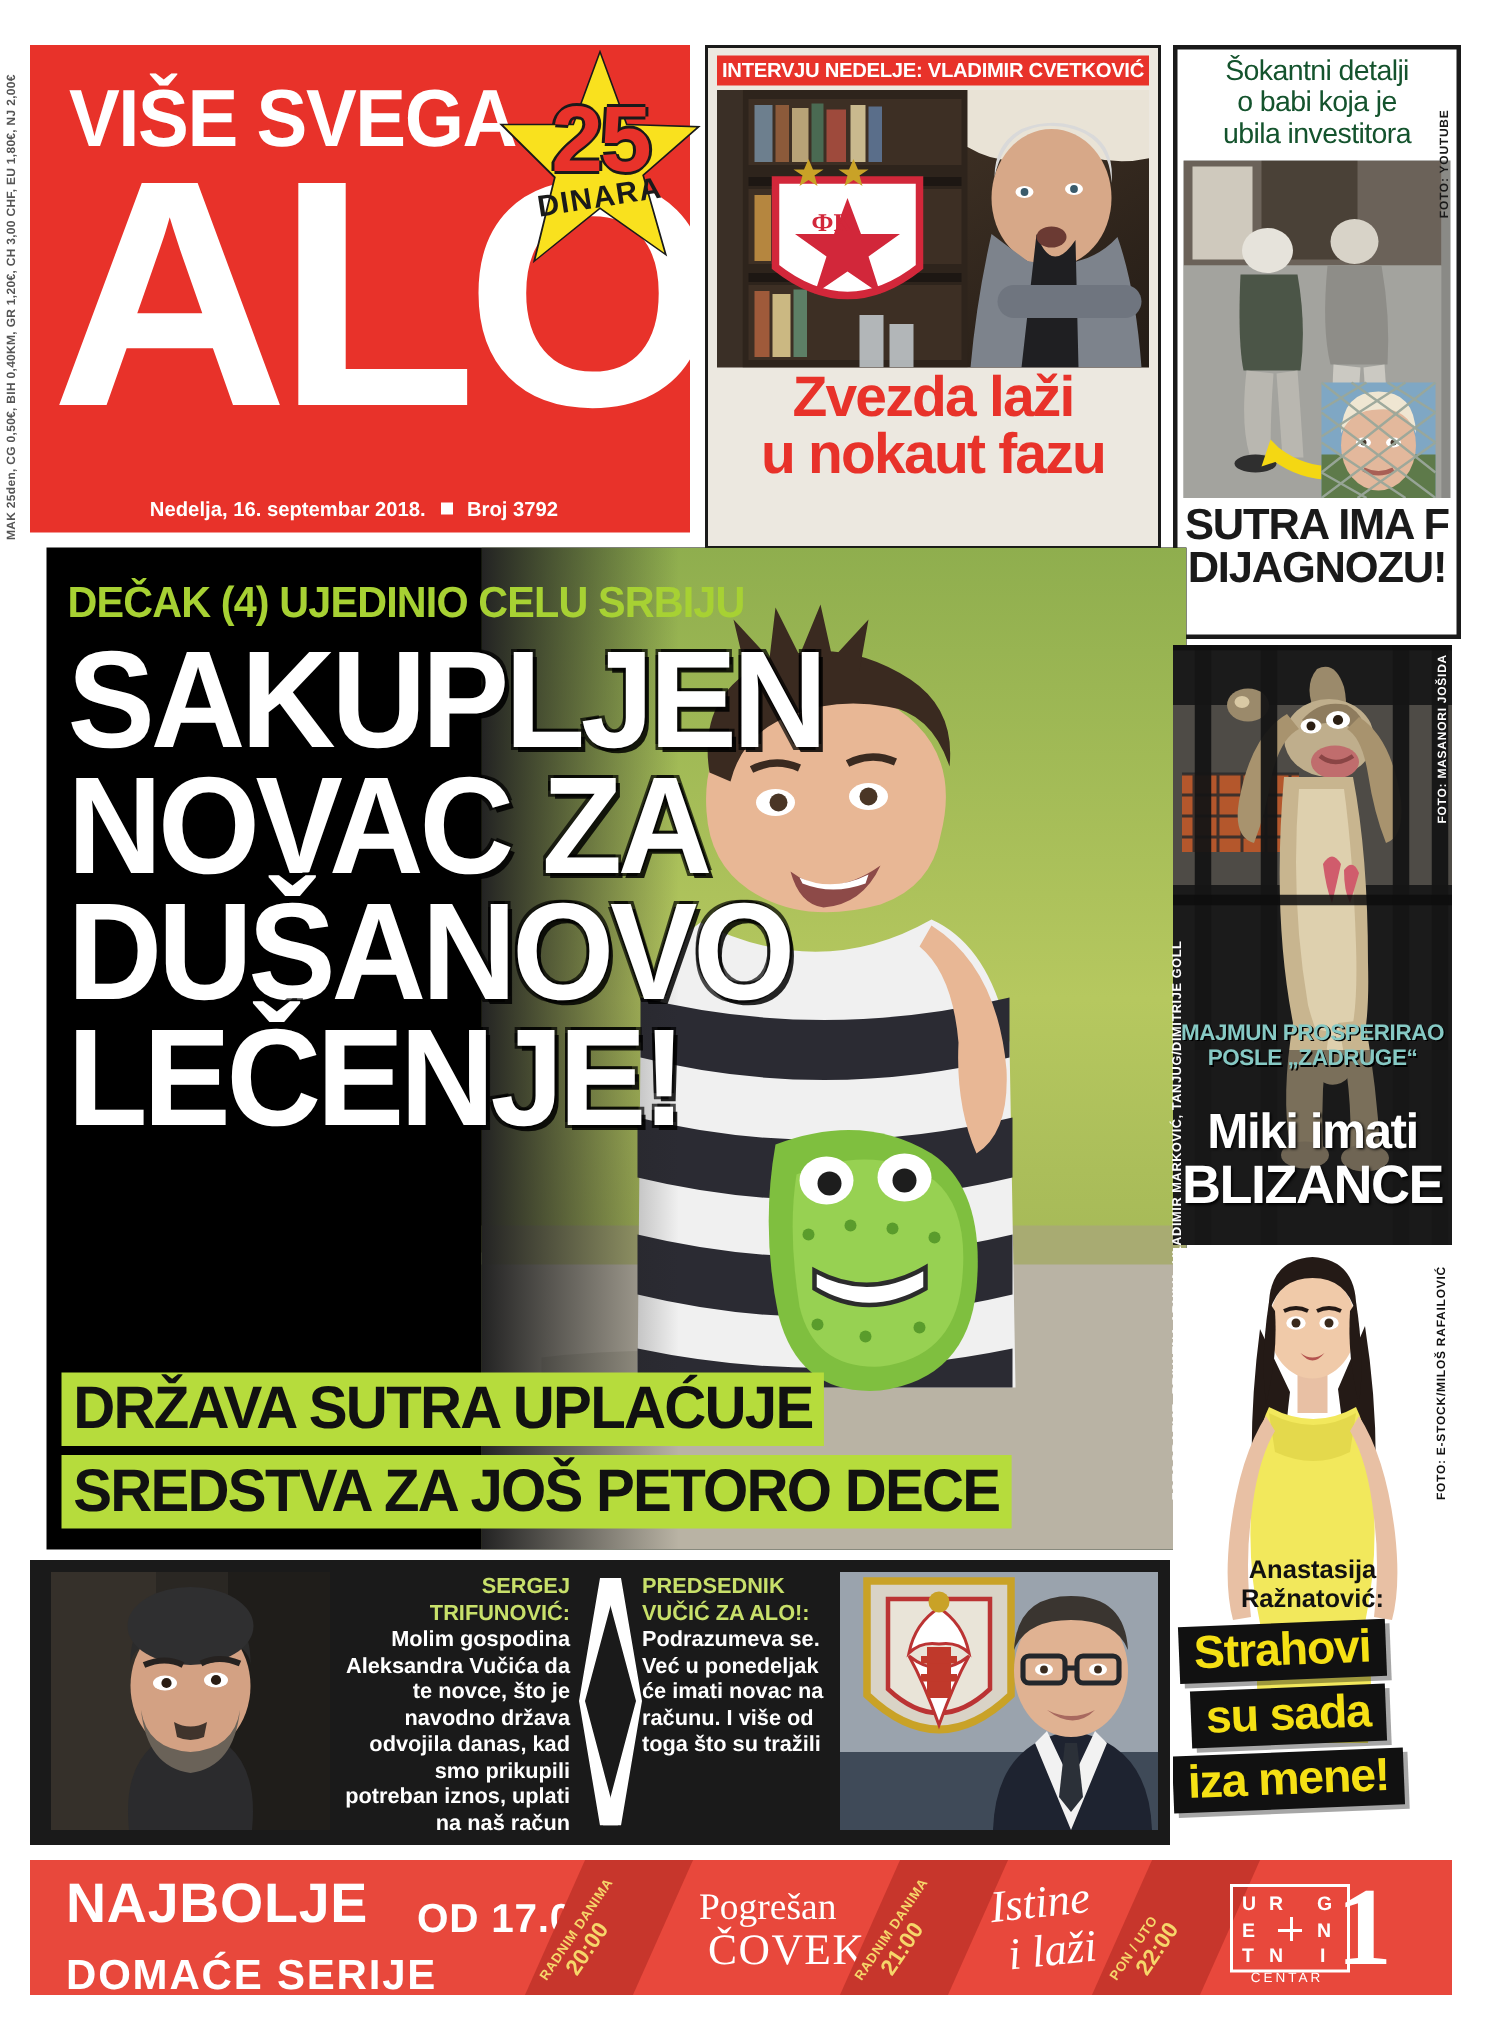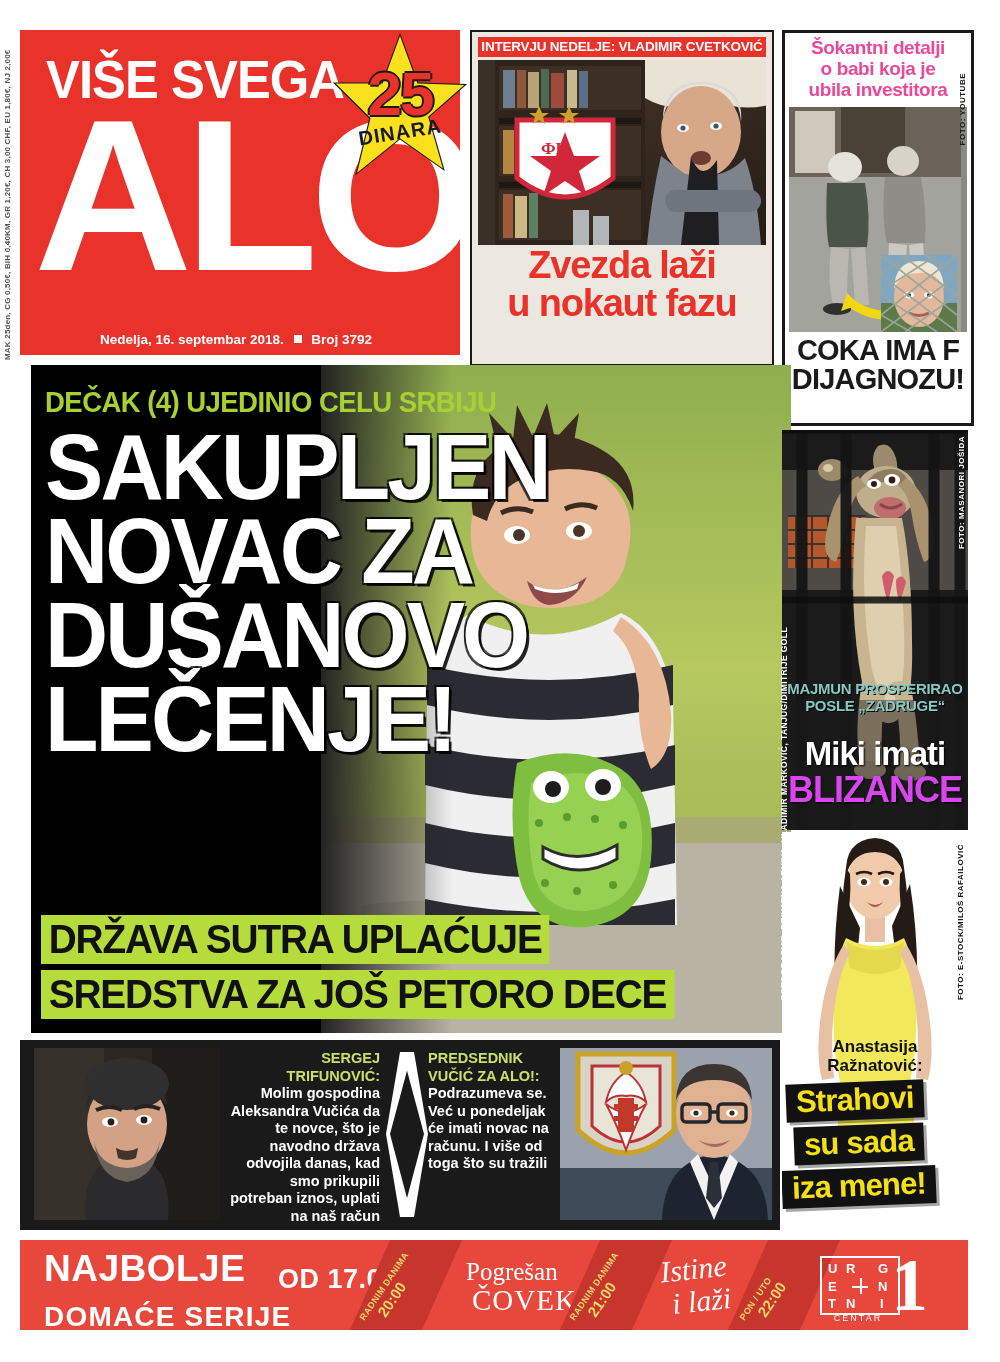--- a/index.html
+++ b/index.html
@@ -44,22 +44,22 @@
   
   #interview{left:470px;top:30px;width:300px;height:332px;background:#ece8e0;border:2px solid #1a1a1a;}
   #iv-kicker{position:absolute;left:6px;top:5px;right:6px;height:20px;background:#e8322a;color:#fff;
              font-size:13.5px;font-weight:bold;text-align:center;line-height:20px;letter-spacing:-.2px;}
   #iv-photo{position:absolute;left:6px;top:28px;right:6px;height:185px;overflow:hidden;background:#3a2f26;padding-left:17px;}
   #iv-title{position:absolute;left:4px;right:4px;top:214px;text-align:center;color:#e8322a;
             font-size:38px;line-height:38px;font-weight:bold;letter-spacing:-1.2px;}
 
   
   #baba{left:782px;top:30px;width:186px;height:390px;background:#fff;border:3px solid #1a1a1a;}
-  #baba-kicker{position:absolute;left:4px;right:4px;top:4px;text-align:center;color:#ec4899;
-               font-size:19px;line-height:21px;font-weight:bold;letter-spacing:-.4px;}
+  #baba-kicker{position:absolute;left:4px;right:4px;top:4px;text-align:center;color:#14532d;
+               font-size:19px;line-height:21px;font-weight:normal;letter-spacing:-.4px;}
   #baba-photo{position:absolute;left:4px;right:4px;top:74px;height:225px;overflow:hidden;background:#8a8a86;}
   #baba-title{position:absolute;left:2px;right:2px;top:303px;text-align:center;color:#1a1a1a;
               font-size:29px;line-height:29px;font-weight:bold;letter-spacing:-.8px;}
   #baba-credit{right:4px;top:40px;font-size:8px;font-weight:bold;color:#1a1a1a;letter-spacing:.5px;}
 
   
   #main{left:31px;top:365px;width:760px;height:668px;background:#000000;overflow:hidden;}
   #main-photo{position:absolute;right:0;top:0;width:470px;height:668px;overflow:hidden;}
   #main-kicker{position:absolute;left:14px;top:22px;font-size:29px;line-height:30px;font-weight:bold;
                color:#a7d133;letter-spacing:-.6px;transform:scaleX(.95);transform-origin:left top;z-index:4;}
@@ -88,21 +88,21 @@
   .chev{position:absolute;top:12px;width:26px;height:165px;}
 
   
   #monkey{left:782px;top:430px;width:186px;height:400px;background:#1a1a1a;}
   #mk-photo{position:absolute;left:0;top:0;width:186px;height:400px;overflow:hidden;}
   #mk-kicker{position:absolute;left:4px;right:4px;bottom:116px;text-align:center;color:#86c9c4;
              font-size:15px;line-height:17px;font-weight:bold;letter-spacing:-.3px;
              text-shadow:1px 1px 0 #000;}
   #mk-t1{position:absolute;left:0;right:0;bottom:60px;text-align:center;color:#fff;font-weight:bold;
          font-size:33px;line-height:33px;letter-spacing:-1px;text-shadow:1px 1px 2px #000;}
-  #mk-t2{position:absolute;left:0;right:0;bottom:22px;text-align:center;color:#d946ef;font-weight:bold;
+  #mk-t2{position:absolute;left:0;right:0;bottom:22px;text-align:center;color:#ffffff;font-weight:bold;
          font-size:36px;line-height:36px;letter-spacing:-1px;text-shadow:1px 1px 2px #000;}
   #mk-credit{right:2px;top:6px;font-size:8px;font-weight:bold;color:#fff;letter-spacing:.5px;}
 
   
   #ana{left:782px;top:832px;width:186px;height:398px;background:#fff;overflow:hidden;}
   #ana-photo{position:absolute;left:0;top:0;width:186px;height:330px;overflow:hidden;}
   #ana-name{position:absolute;left:0;right:0;top:205px;text-align:center;color:#111;font-weight:bold;
             font-size:17px;line-height:19px;z-index:3;}
   #ana-lines{position:absolute;left:-2px;right:0;top:250px;z-index:4;}
   #ana-lines .al{display:block;background:#111;color:#f5e014;font-weight:bold;font-size:31px;
@@ -271,21 +271,21 @@
           <circle cx="48" cy="40" r="2" fill="#46372c"></circle>
           <path d="M28 58 Q38 63 48 58" stroke="#a85f55" stroke-width="3" fill="none"></path>
           <g stroke="#9aa79a" stroke-width="1.6" opacity=".95">
             <path d="M0 0 L76 60 M0 20 L76 77 M0 40 L56 77 M0 60 L30 77 M20 0 L76 40 M44 0 L76 20"></path>
             <path d="M76 0 L0 60 M76 20 L0 77 M76 40 L24 77 M56 0 L0 36 M30 0 L0 18"></path>
           </g>
         </g>
       </svg>
     </div>
     <div id="baba-title">
-      <span>COKA IMA F</span><br>
+      <span>SUTRA IMA F</span><br>
       <span>DIJAGNOZU!</span>
     </div>
     <div class="abs vert-rev" id="baba-credit">FOTO: YOUTUBE</div>
   </div>
 
   <div class="abs" id="main">
     <div id="main-photo">
       <svg width="470" height="668" viewBox="0 0 470 668">
         <defs>
           <linearGradient id="grass" x1="0" y1="0" x2="0" y2="1">

